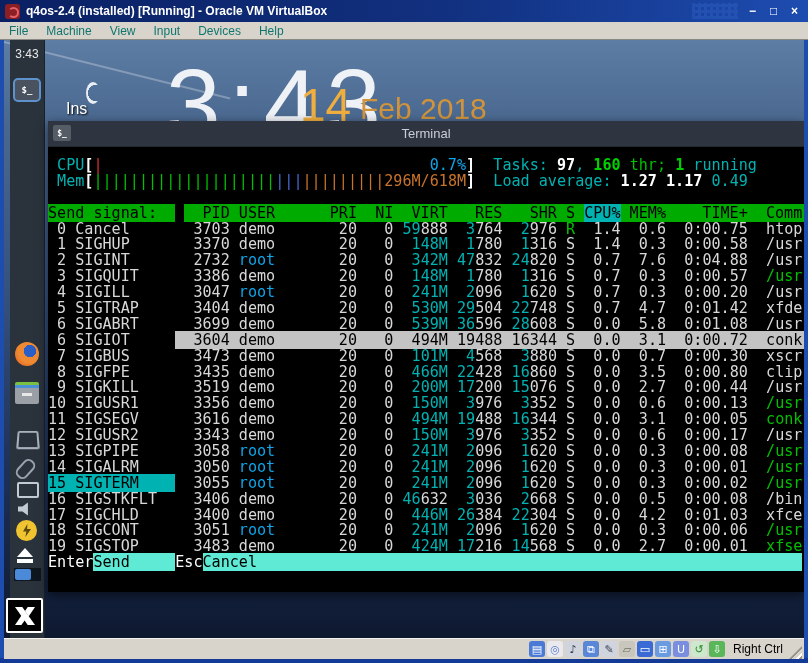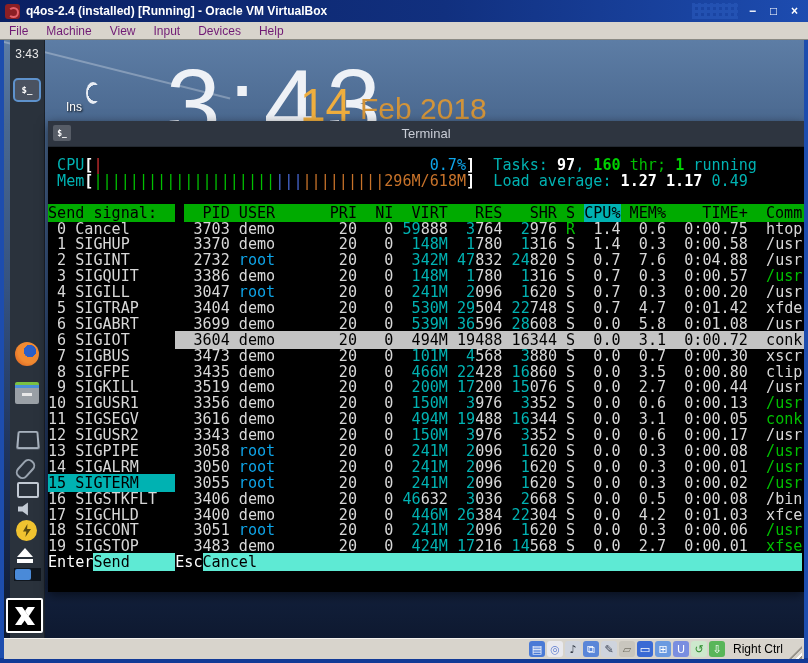--- a/index.html
+++ b/index.html
@@ -14,37 +14,37 @@
   .vbicon:after{content:"";position:absolute;left:3px;top:3px;width:7px;height:7px;border-radius:50%;
     border:2px solid #e5606a;border-left-color:transparent;}
   .title{color:#fff;font-weight:bold;font-size:12px;margin-left:6px;white-space:nowrap;flex:1 1 auto;}
   .dither{width:46px;height:16px;margin-right:6px;opacity:.6;
     background:repeating-linear-gradient(90deg,#2a5abc 0 3px,transparent 3px 6px),
                repeating-linear-gradient(0deg,#2a5abc 0 3px,transparent 3px 6px);}
   .winbtns{display:flex;gap:4px;margin-right:5px;}
   .wbtn{width:17px;height:15px;color:#fff;font-size:12px;font-weight:bold;text-align:center;
     line-height:15px;cursor:default;}
   .menubar{position:absolute;left:0;top:22px;width:808px;height:17px;background:#d8d4cc;
-    border-bottom:1px solid #8a8a84;display:flex;align-items:flex-start;font-size:12px;color:#701a75;}
+    border-bottom:1px solid #8a8a84;display:flex;align-items:flex-start;font-size:12px;color:#0f766e;}
   .mitem{padding:0 9px;height:100%;display:flex;align-items:center;}
   .lframe,.rframe{position:absolute;top:40px;width:4px;height:618px;background:#1d4dae;z-index:50;}
   .lframe{left:0;} .rframe{right:0;}
   .bframe{position:absolute;left:0;top:658px;width:808px;height:5px;background:#123a96;z-index:50;}
   
   .vmscreen{position:absolute;left:4px;top:40px;width:800px;height:598px;overflow:hidden;
     background:linear-gradient(180deg,#5d7da5 0%,#4a688f 14%,#35527f 42%,#1d3158 72%,#0e1930 100%);}
   .contrail{position:absolute;left:-30px;top:26px;width:260px;height:2px;
     background:rgba(255,255,255,.28);transform:rotate(14deg);}
   .moon{position:absolute;left:82px;top:42px;width:14px;height:22px;
     background:radial-gradient(circle at 72% 50%,transparent 55%,#e9edf4 56%);border-radius:50%;}
   .bigclock{position:absolute;left:162px;top:8px;font-size:98px;font-weight:300;color:#eef1f6;
     letter-spacing:8px;}
   .dateday{position:absolute;left:296px;top:38px;font-size:46px;color:#efae3e;}
   .daterest{position:absolute;left:356px;top:52px;font-size:30px;color:#d2943a;}
-  .inslabel{position:absolute;left:62px;top:60px;color:#fff;font-size:12px;
+  .inslabel{position:absolute;left:62px;top:60px;color:#fff;font-size:16px;
     text-shadow:1px 1px 2px #000;}
   
   .panel{position:absolute;left:6px;top:0;width:34px;height:598px;background:#2a323c;
     border-right:1px solid #1b2129;z-index:4;}
   .pclock{color:#e9e9e9;font-size:12px;text-align:center;margin-top:7px;}
   .plaunch{position:absolute;left:3px;top:38px;width:24px;height:20px;background:#4a5260;
     border:2px solid #5e92cc;border-radius:5px;color:#fff;font-size:9px;font-weight:bold;
     font-family:"DejaVu Sans Mono",monospace;display:flex;align-items:center;justify-content:center;}
   .pi{position:absolute;left:5px;width:24px;height:24px;}
   .firefox{top:302px;border-radius:50%;

